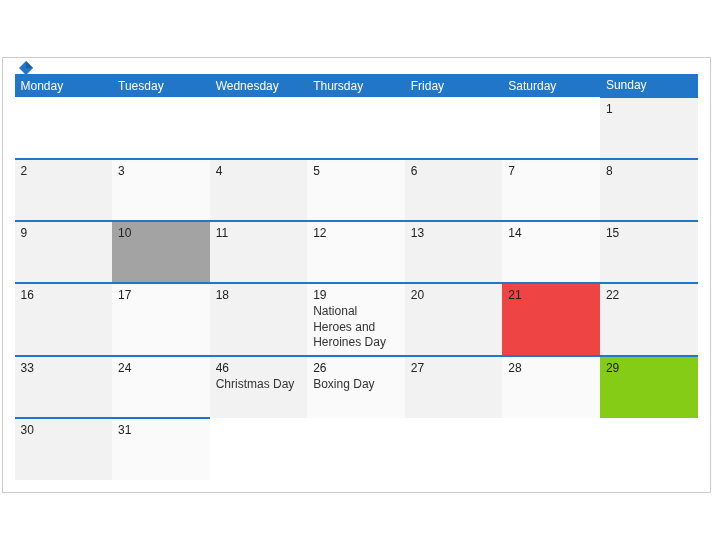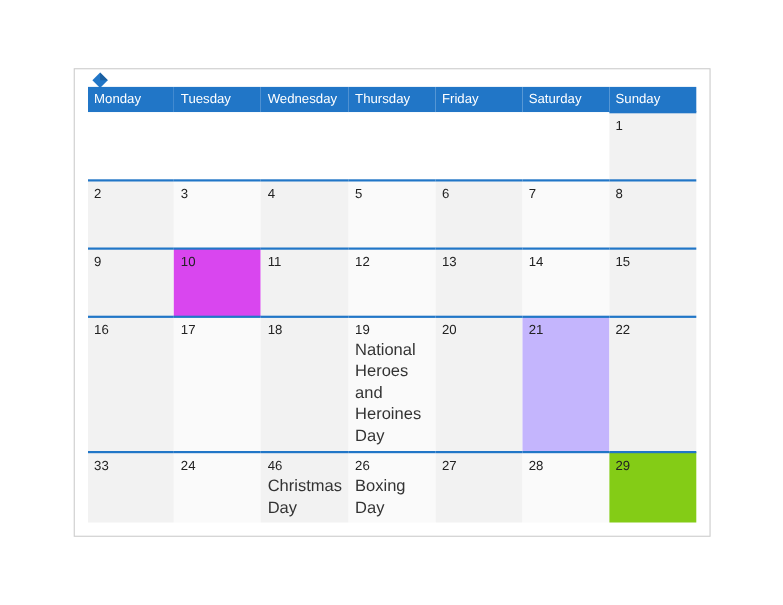--- a/index.html
+++ b/index.html
@@ -6,21 +6,21 @@
     body {
       font-family: Arial, sans-serif;
       background: #fff;
       width: 712px;
       height: 550px;
       display: flex;
       align-items: center;
       justify-content: center;
     }
     .calendar-container {
-      width: 579px;
+      width: 709px;
       background: #fff;
       border: 1px solid #ccc;
       padding: 10px 12px 12px 12px;
     }
     .header {
       display: flex;
       align-items: center;
       justify-content: center;
       position: relative;
       margin-bottom: 6px;
@@ -95,21 +95,21 @@
     }
     .calendar-table tbody tr td:nth-child(even) {
       background: #fafafa;
     }
     .day-num {
       font-size: 12px;
       font-weight: normal;
       display: block;
     }
     .event-text {
-      font-size: 15px;
+      font-size: 12px;
       color: #333;
       display: block;
       margin-top: 2px;
       line-height: 1.3;
     }
     .empty-cell {
       background: #fff !important;
       border-top: none !important;
     }
   </style>
@@ -178,21 +178,21 @@
             <span class="day-num">7</span>
           </td>
           <td style="background: rgb(242, 242, 242);">
             <span class="day-num">8</span>
           </td>
         </tr>
         <tr>
           <td style="background: rgb(242, 242, 242);">
             <span class="day-num">9</span>
           </td>
-          <td style="background: #d946ef;">
+          <td style="background: #a3a3a3;">
             <span class="day-num">10</span>
           </td>
           <td style="background: rgb(242, 242, 242);">
             <span class="day-num">11</span>
           </td>
           <td style="background: rgb(250, 250, 250);">
             <span class="day-num">12</span>
           </td>
           <td style="background: rgb(242, 242, 242);">
             <span class="day-num">13</span>
@@ -214,21 +214,21 @@
           <td style="background: rgb(242, 242, 242);">
             <span class="day-num">18</span>
           </td>
           <td style="background: rgb(250, 250, 250);">
             <span class="day-num">19</span>
             <span class="event-text">National Heroes and Heroines Day</span>
           </td>
           <td style="background: rgb(242, 242, 242);">
             <span class="day-num">20</span>
           </td>
-          <td style="background: #c4b5fd; margin-left: 40px;">
+          <td style="background: #ef4444; margin-left: 40px;">
             <span class="day-num">21</span>
           </td>
           <td style="background: rgb(242, 242, 242);">
             <span class="day-num">22</span>
           </td>
         </tr>
         <tr>
           <td style="background: rgb(242, 242, 242);">
             <span class="day-num">33</span>
           </td>
@@ -245,16 +245,29 @@
           </td>
           <td style="background: rgb(242, 242, 242);">
             <span class="day-num">27</span>
           </td>
           <td style="background: rgb(250, 250, 250); margin-top: 40px;">
             <span class="day-num">28</span>
           </td>
           <td style="background: #84cc16;">
             <span class="day-num">29</span>
           </td>
+        </tr>
+        <tr>
+          <td style="background: rgb(242, 242, 242);">
+            <span class="day-num">30</span>
+          </td>
+          <td style="background: rgb(250, 250, 250);">
+            <span class="day-num">31</span>
+          </td>
+          <td class="empty-cell" style="border-top: none; background: rgb(255, 255, 255);"></td>
+          <td class="empty-cell" style="border-top: none; background: rgb(255, 255, 255);"></td>
+          <td class="empty-cell" style="border-top: none; background: rgb(255, 255, 255);"></td>
+          <td class="empty-cell" style="border-top: none; background: rgb(255, 255, 255);"></td>
+          <td class="empty-cell" style="border-top: none; background: rgb(255, 255, 255);"></td>
         </tr>
       </tbody>
   </table>
 </div>
 
 </body></html>

